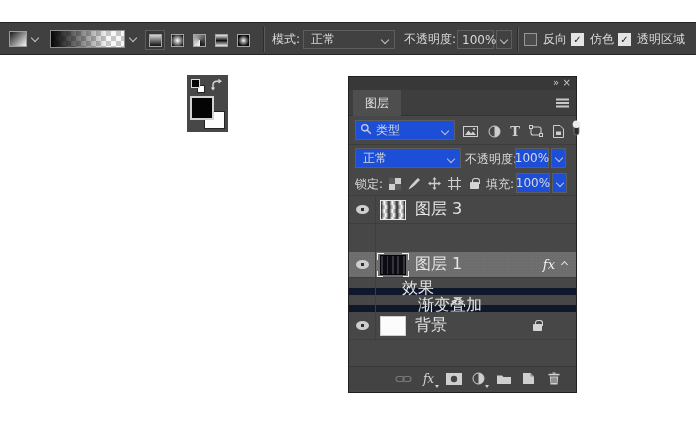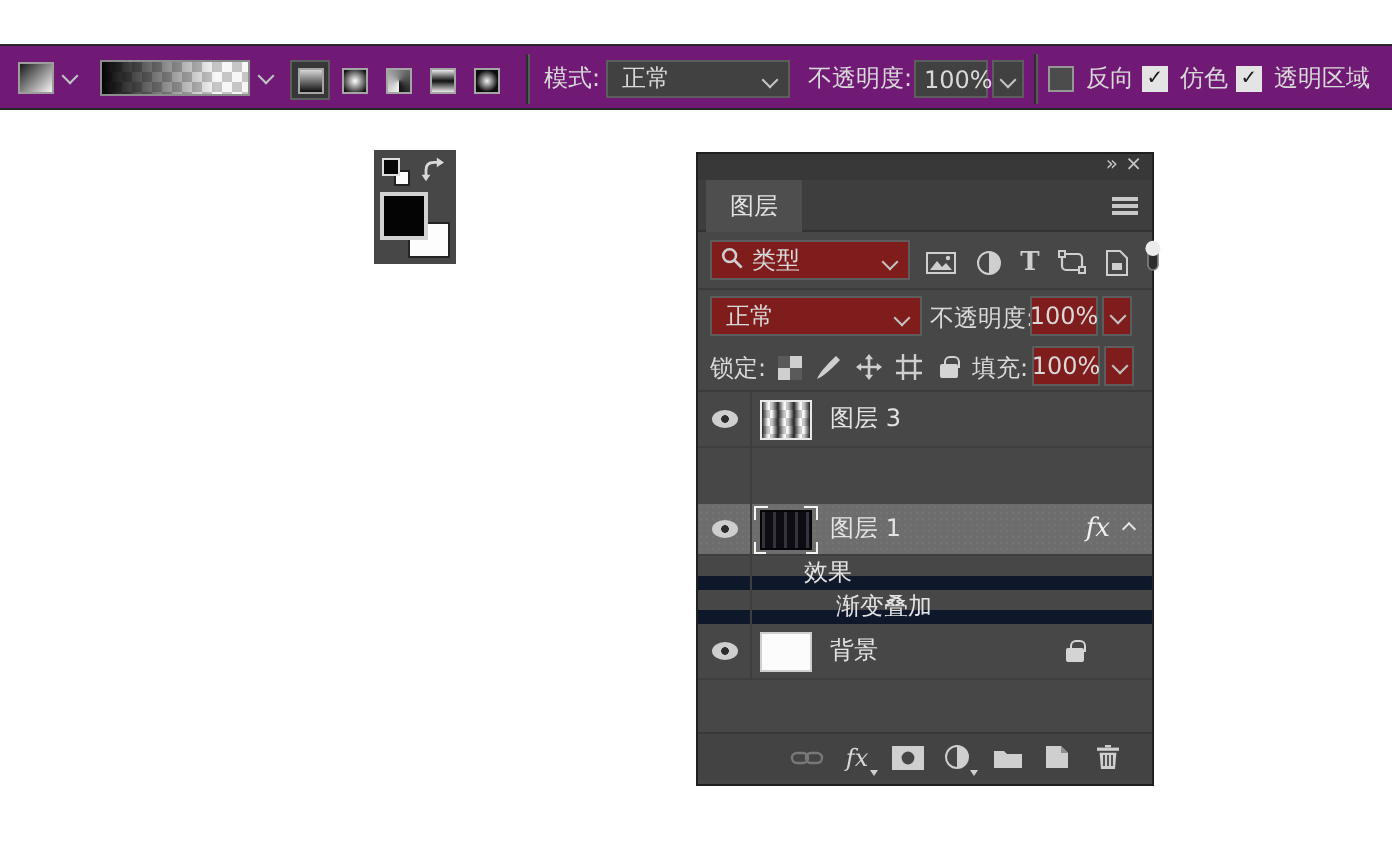--- a/index.html
+++ b/index.html
@@ -8,21 +8,21 @@
     position: relative;
     background: #ffffff;
     font-family: "DejaVu Sans", "Liberation Sans", sans-serif;
     font-size: 12px;
     color: #d9d9d9;
     overflow: hidden;
   }
   
   .options-bar {
     position: absolute; left:0; top:22px; width:696px; height:33px;
-    background:#701a75;
+    background:#404040;
     border-top:1px solid #272727; border-bottom:1px solid #272727;
   }
   .opt-abs { position:absolute; }
   .opt-label { top:0; height:33px; line-height:32px; font-size:12px; color:#d9d9d9; white-space:nowrap; }
   .chev { display:inline-block; width:6px; height:6px;
           border-right:1px solid #c3c3c3; border-bottom:1px solid #c3c3c3;
           transform:rotate(45deg); }
   .chev-up { display:inline-block; width:5px; height:5px;
           border-left:1px solid #e3e3e3; border-top:1px solid #e3e3e3;
           transform:rotate(45deg); }
@@ -72,21 +72,21 @@
   .panel-top { position:absolute; left:0; top:0; right:0; height:13px; background:#383838; }
   .panel-top .collapse { position:absolute; right:18px; top:-1px; font-size:10px; line-height:13px; color:#c6c6c6; letter-spacing:-1px; }
   .panel-top .close    { position:absolute; right:5px;  top:-1px; font-size:10px; line-height:13px; color:#c6c6c6; }
   .tab-row { position:absolute; left:0; top:13px; right:0; height:26px; background:#3e3e3e;
     border-bottom:1px solid #333;padding-left:22px; }
   .tab { position:absolute; left:4px; top:0; height:26px; padding:0 12px; background:#4e4e4e;
     line-height:26px; font-size:12px; color:#e2e2e2; }
   .menu-icon { position:absolute; right:7px; top:12px; width:13px; height:1.5px; background:#c8c8c8;
     box-shadow:0 -3.5px 0 #c8c8c8, 0 3.5px 0 #c8c8c8; }
   .filter-row { position:absolute; left:0; top:39px; right:0; height:29px; border-bottom:1px solid #3c3c3c; }
-  .pwell { position:absolute; background:#7f1d1d; border:1px solid #5d5d5d; display:flex; align-items:center; }
+  .pwell { position:absolute; background:#1d4ed8; border:1px solid #5d5d5d; display:flex; align-items:center; }
   .filter-select { left:6px; top:4px; width:100px; height:20px; }
   .filter-select .val { padding-left:4px; font-size:12px; }
   .filter-select .chev { position:absolute; right:6px; top:7px; }
   .f-ic { position:absolute; top:7px; display:flex; align-items:center; justify-content:center; width:18px; height:16px; }
   .t-glyph { font-family:"DejaVu Serif","Liberation Serif",serif; font-size:13px; color:#cfcfcf; font-weight:bold; }
   .blend-row { position:absolute; left:0; top:68px; right:0; height:26px; }
   .blend-select { left:6px; top:3px; width:106px; height:20px; }
   .blend-select .chev { position:absolute; right:6px; top:7px; }
   .panel-label { position:absolute; font-size:12px; color:#d9d9d9; white-space:nowrap; }
   .val-well { justify-content:center; font-size:12px; }
@@ -121,21 +121,21 @@
     border:1px solid #060608; }
   .t1::before { content:""; position:absolute; left:-4px; top:-3px; width:6px; height:6px;
     border-left:1.5px solid #f4f4f4; border-top:1.5px solid #f4f4f4; }
   .t1::after { content:""; position:absolute; right:-4px; top:-3px; width:6px; height:6px;
     border-right:1.5px solid #f4f4f4; border-top:1.5px solid #f4f4f4; }
   .t1 .bl { position:absolute; left:-4px; bottom:-3px; width:6px; height:6px;
     border-left:1.5px solid #f4f4f4; border-bottom:1.5px solid #f4f4f4; }
   .t1 .br { position:absolute; right:-4px; bottom:-3px; width:6px; height:6px;
     border-right:1.5px solid #f4f4f4; border-bottom:1.5px solid #f4f4f4; }
   .t-white { background:#fcfcfc; border:1px solid #cfcfcf; }
-  .lname { margin-left:9px; font-size:12px; color:#e3e3e3; white-space:nowrap; }
+  .lname { margin-left:9px; font-size:16px; color:#e3e3e3; white-space:nowrap; }
   .row-right { margin-left:auto; display:flex; align-items:center; gap:7px; margin-right:9px; }
   .fx-label { font-style:italic; font-family:"DejaVu Serif","Liberation Serif",serif;
     font-size:13px; color:#f0f0f0; }
   .erow { position:absolute; left:0; right:0; display:flex; 
     border-bottom:7px solid #0f172a; }
   .v-divider { position:absolute; left:26px; top:119px; height:144px; width:1px; background:#3e3e3e; z-index:4; }
   .bg-lock { margin-left:auto; margin-right:34px; }
   
   .bottom-bar { position:absolute; left:0; right:0; bottom:2px; height:24px; background:#434343;
     border-top:1px solid #383838; display:flex; align-items:center; padding-left:46px; gap:8px; }

